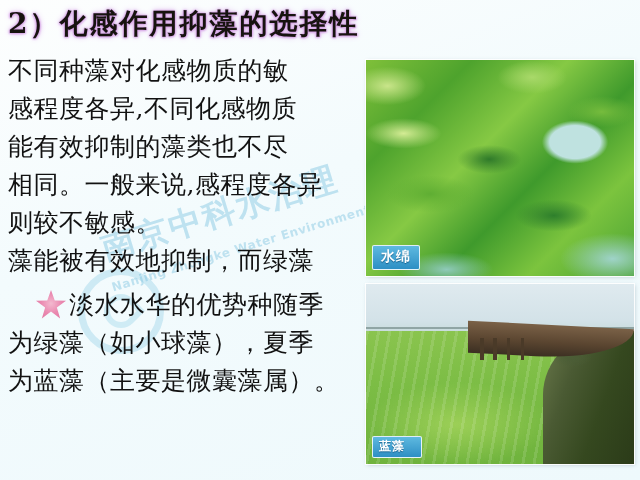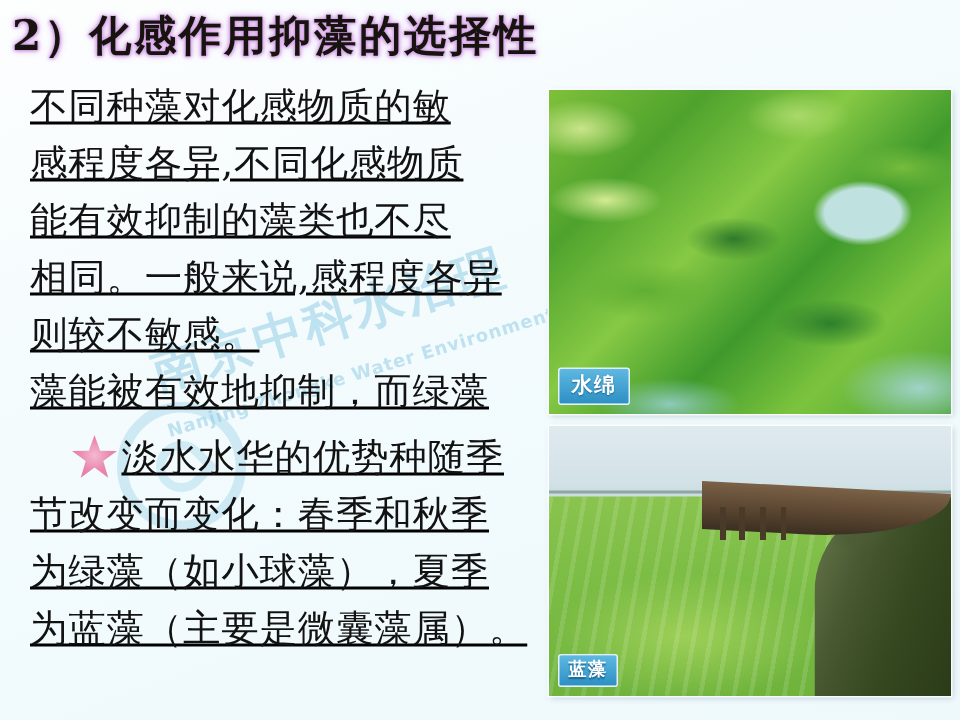--- a/index.html
+++ b/index.html
@@ -95,25 +95,24 @@
       0 0 3px #cf9ae0,
       0 0 6px #dfb4ec,
       1px 1px 2px #e7c6f3,
       -1px 1px 2px #e7c6f3;
     text-align: center;
   }
 
   
   #body-col {
     position: absolute;
-    left: 20px;
+    left: 8px;
     top: 52px;
     width: 352px;
     z-index: 3;
-    text-decoration: underline;
   }
   .para-line {
     font-size: 25px;
     line-height: 38px;
     color: #121212;
     letter-spacing: 0.5px;
     white-space: nowrap;
   }
   .para2 {
     margin-top: 6px;
@@ -256,21 +255,21 @@
     color: #ffffff;
     letter-spacing: 1px;
     background: linear-gradient(180deg, #5eb9e0 0%, #2d8fc4 100%);
     border: 1px solid rgba(255,255,255,0.85);
     border-radius: 2px;
     text-shadow: 0 1px 1px rgba(0,60,100,0.6);
     z-index: 6;
   }
   .photo-caption.small {
     font-size: 12px;
-    padding: 1px 6px 2px 6px;
+    padding: 1px 16px 2px 6px;
   }
 </style>
 </head>
 <body>
 
 <div id="slide">
 
   <div class="wm-layer">
     <div class="wm-ring"></div>
     <div class="wm-text">南京中科水治理</div>
@@ -285,21 +284,20 @@
     <div class="para-line">能有效抑制的藻类也不尽</div>
     <div class="para-line">相同。一般来说,感程度各异</div>
     <div class="para-line">则较不敏感。</div>
     <div class="para-line">藻能被有效地抑制，而绿藻</div>
 
     <div class="star-line para2">
       <span class="indent-spacer"></span>
       <span class="star"></span>
       <span class="star-text">淡水水华的优势种随季</span>
     </div>
-    <div class="para-line">节改变而变化：春季和秋季</div>
     <div class="para-line">为绿藻（如小球藻），夏季</div>
     <div class="para-line">为蓝藻（主要是微囊藻属）。</div>
   </div>
 
   <div class="photo" id="photo-spirogyra">
 
     <div class="photo-caption">水绵</div>
   </div>
 
   <div class="photo" id="photo-cyano">

